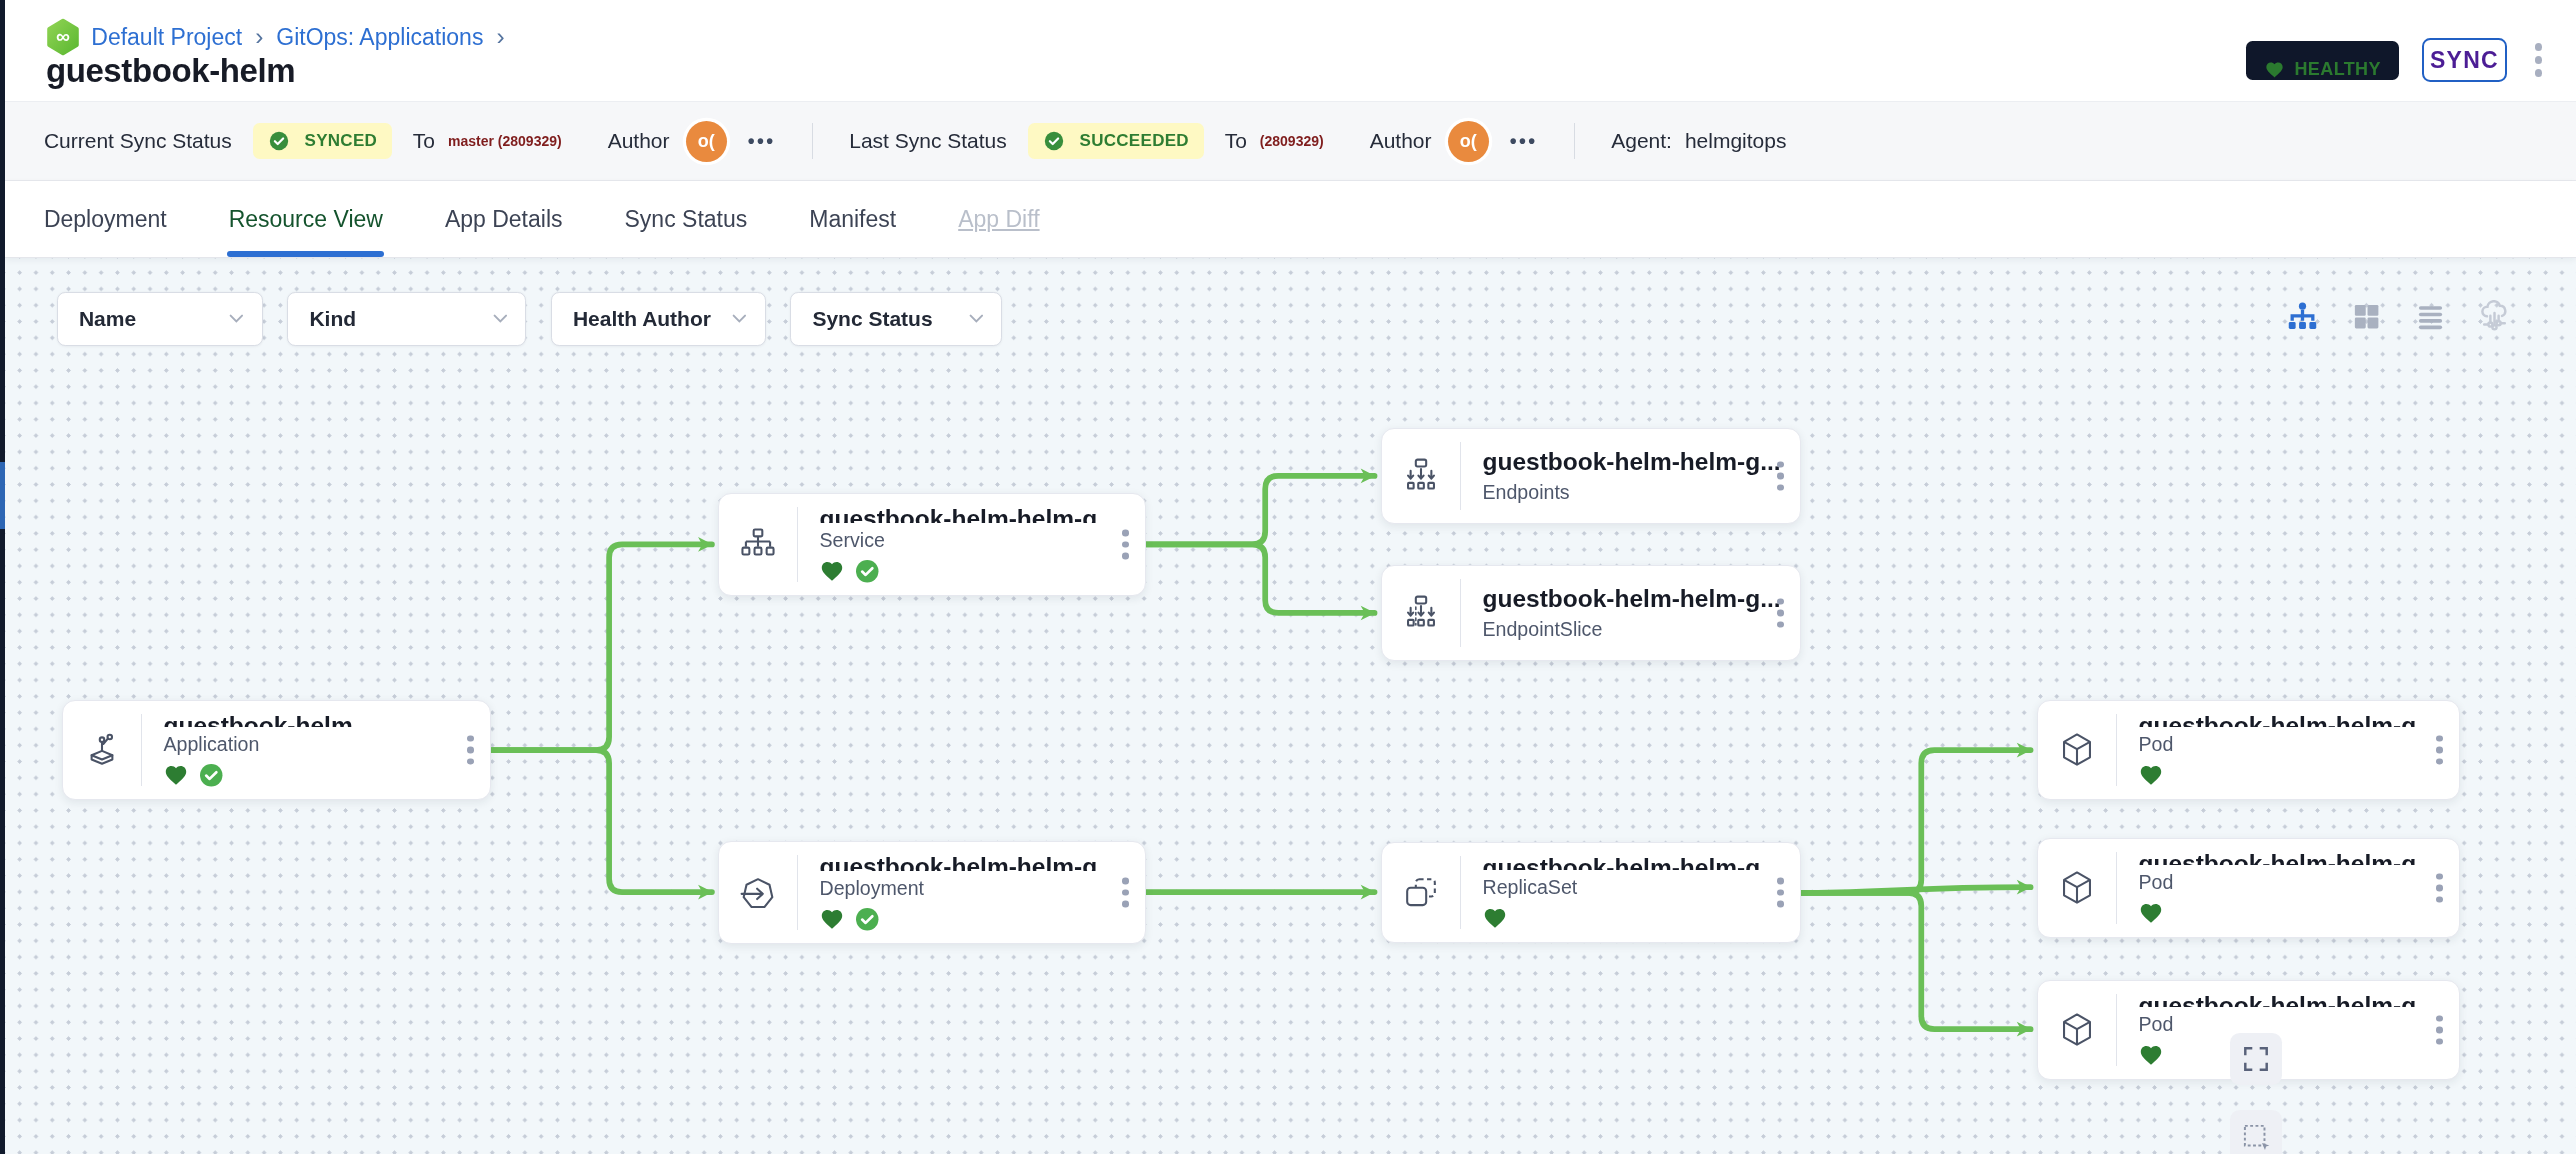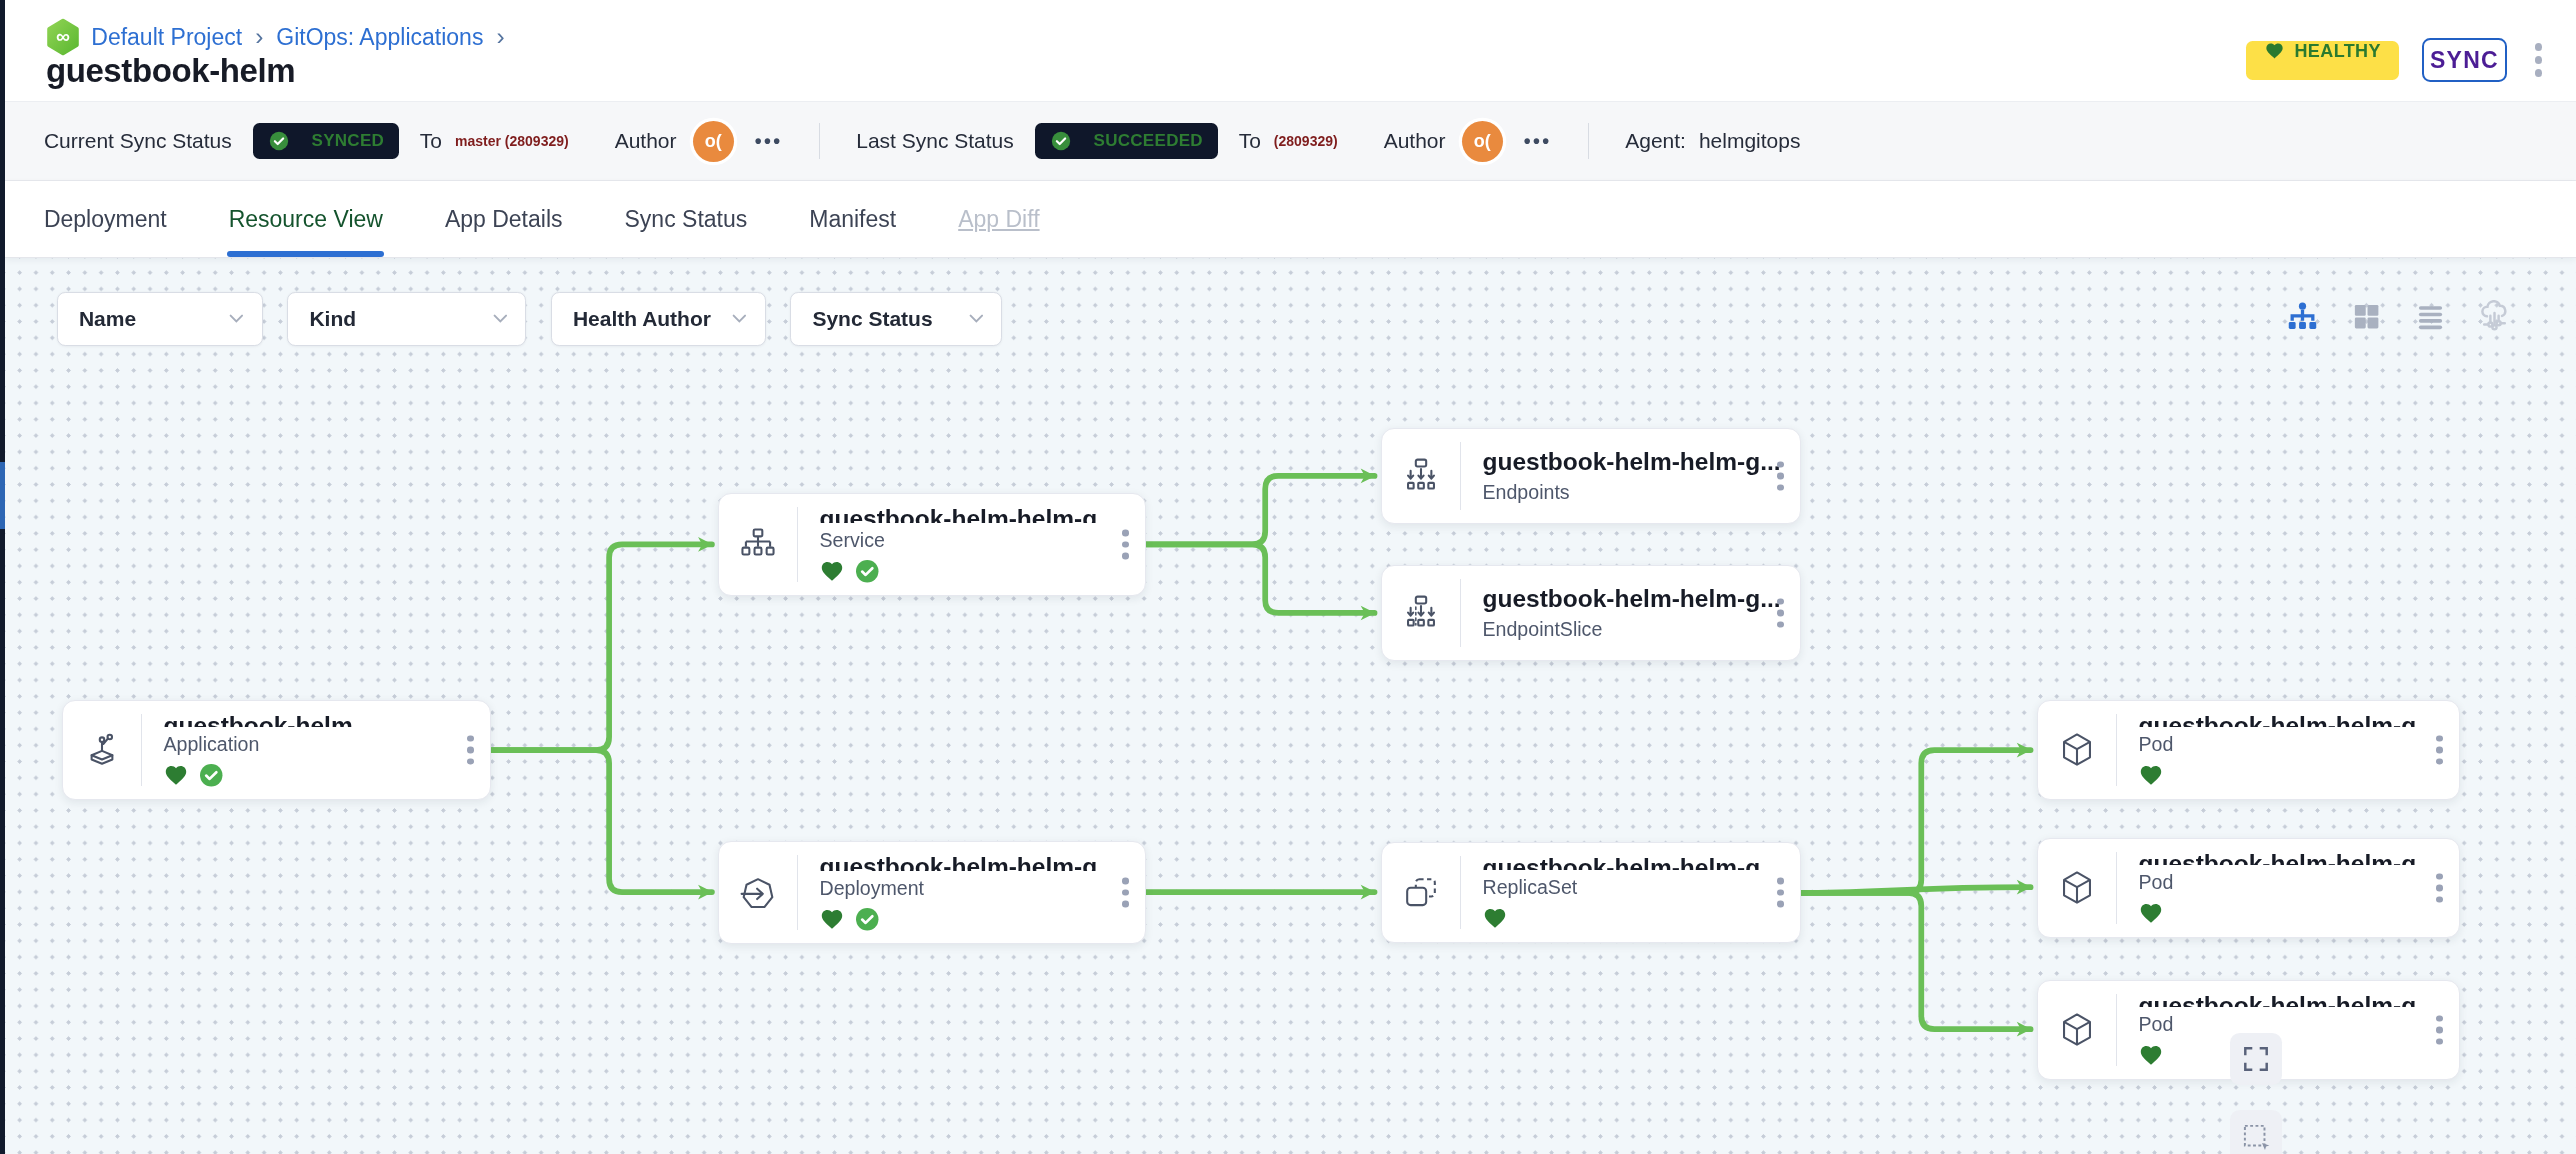--- a/index.html
+++ b/index.html
@@ -11,29 +11,29 @@
   .edge-rail { position:absolute; left:0; top:0; width:4.9px; height:100%; background:#111a2c; z-index:40; }
   .edge-rail-thumb { position:absolute; left:0; top:462px; width:4.9px; height:67px; background:#2d66b4; }
 
   
   .header { position:absolute; left:4.9px; right:0; top:0; height:101px; background:#ffffff; }
   .breadcrumb { position:absolute; left:41px; top:18px; display:flex; align-items:center; gap:11.4px; font-size:23px; color:#2d6fd2; }
   .crumb-link { color:#2d6fd2; cursor:pointer; }
   .crumb-sep { color:#55749f; font-size:24.5px; padding:0 1.6px; }
   .page-title { position:absolute; left:41px; top:52px; font-size:33px; font-weight:700; color:#171b26; letter-spacing:-0.4px; }
   .header-actions { position:absolute; right:29px; top:38px; display:flex; align-items:center; gap:23px; }
-  .health-badge { display:flex; align-items:flex-start; gap:9.8px; background:#fde047; color:#2b7a2f; font-weight:700; font-size:18px; letter-spacing:0.4px; padding:0 18px; height:39px; border-radius:6.5px; }
+  .health-badge { display:flex; align-items:flex-end; gap:9.8px; background:#0f172a; color:#2b7a2f; font-weight:700; font-size:18px; letter-spacing:0.4px; padding:0 18px; height:39px; border-radius:6.5px; }
   .sync-btn { width:85px; height:44px; border:2.4px solid #2160c4; border-radius:8.2px; background:#ffffff; color:#4c1d95; font-weight:700; font-size:23px; letter-spacing:1.2px; display:flex; align-items:center; justify-content:center; cursor:pointer; }
   .kebab-v { display:flex; flex-direction:column; gap:5.7px; padding:4.9px; cursor:pointer; }
   .kebab-v i { width:7.3px; height:7.3px; border-radius:50%; background:#a8afc0; }
 
   
   .statusbar { position:absolute; left:4.9px; right:0; top:101px; height:80px; background:#f6f7f9; border-top:1.6px solid #eceef2; border-bottom:1.6px solid #e7e9ee; display:flex; align-items:center; padding-left:39px; font-size:21px; color:#262c3a; }
   .sb-label { white-space:nowrap; }
-  .sb-badge { display:flex; align-items:center; gap:22px; background:#0f172a; color:#2e7d32; font-weight:700; font-size:17px; letter-spacing:0.3px; padding:0 14.7px; height:36px; border-radius:6.5px; margin:0 21px; }
+  .sb-badge { display:flex; align-items:center; gap:15px; background:#fef9c3; color:#2e7d32; font-weight:700; font-size:17px; letter-spacing:0.3px; padding:0 14.7px; height:36px; border-radius:6.5px; margin:0 21px; }
   .sb-to { margin-right:13px; }
   .sb-rev { color:#7f1d1d; font-weight:700; font-size:14px; cursor:pointer; white-space:nowrap; }
   .sb-author { margin-left:46px; margin-right:16.3px; }
   .avatar { width:41px; height:41px; border-radius:50%; background:#e98a3e; color:#ffffff; font-weight:700; font-size:18px; display:flex; align-items:center; justify-content:center; box-shadow:0 0 0 3.3px #ffffff; cursor:pointer; }
   .sb-more { margin-left:21px; color:#3d4a61; font-size:19.6px; letter-spacing:2.4px; font-weight:700; cursor:pointer; }
   .sb-div { width:1.6px; height:36px; background:#d8dce3; margin:0 36px; }
   .sb-agent-label { margin-right:13px; }
 
   
   .tabbar { position:absolute; left:4.9px; right:0; top:181px; height:77px; background:#ffffff; border-bottom:1.6px solid #e4e6eb; box-shadow:0 2.4px 6.5px rgba(20,28,45,0.06); display:flex; align-items:stretch; padding-left:39px; gap:62px; z-index:5; }

